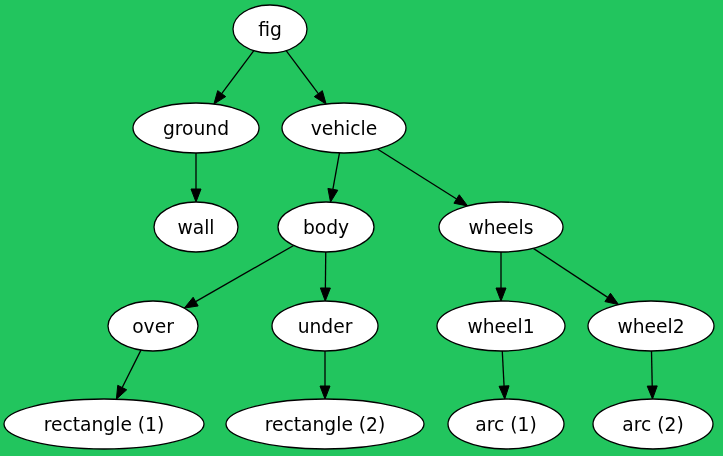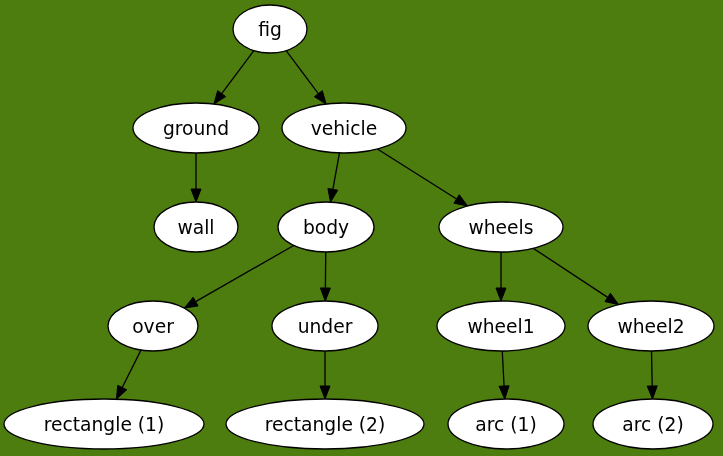--- a/index.html
+++ b/index.html
@@ -4,21 +4,21 @@
 <style>
   html, body {
     margin: 0;
     padding: 0;
     background: #ffffff;
   }
   .canvas {
     position: relative;
     width: 723px;
     height: 456px;
-    background: #4d7c0f;
+    background: #22c55e;
     overflow: hidden;
     font-family: "DejaVu Sans", sans-serif;
   }
   svg {
     display: block;
   }
   svg text {
     font-family: "DejaVu Sans", sans-serif;
     user-select: none;
   }

